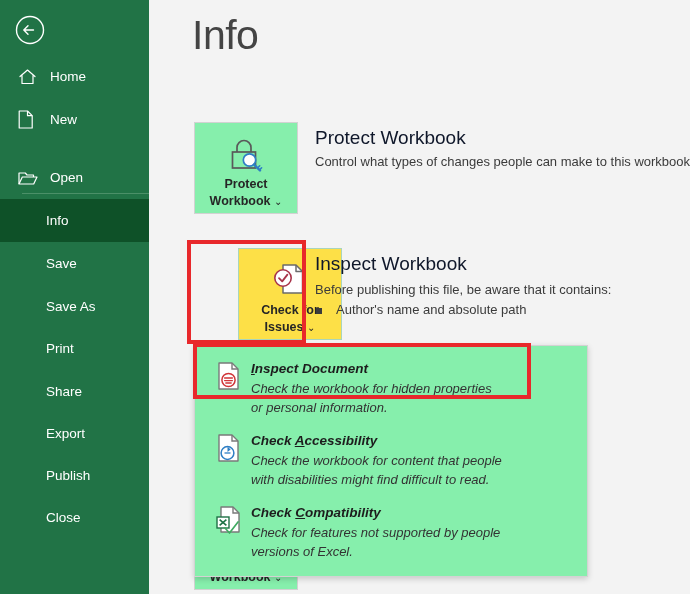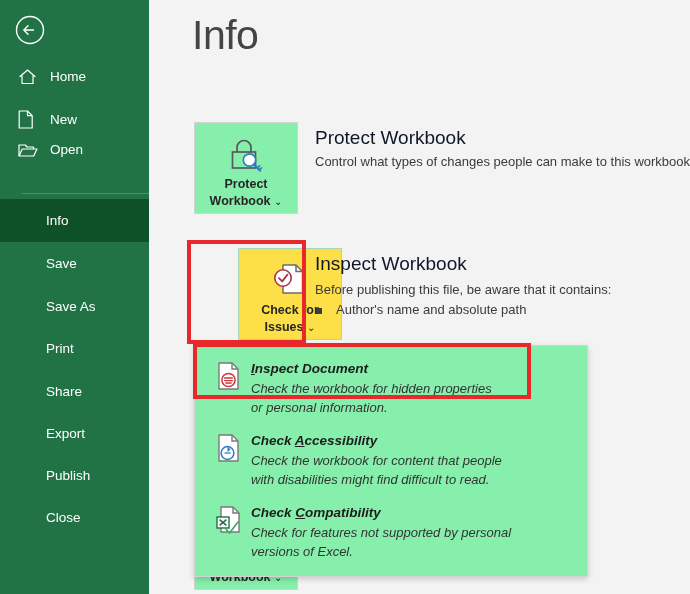--- a/index.html
+++ b/index.html
@@ -199,21 +199,21 @@
     <div class="nav-item" style="position:absolute;left:0;width:149px;top:98px;">
       <span class="nav-icon">
         <svg width="16" height="19" viewBox="0 0 16 19">
           <path d="M1.2 1 H9.5 L14.2 5.7 V18 H1.2 Z" fill="none" stroke="#ffffff" stroke-width="1.2" stroke-linejoin="round"></path>
           <path d="M9.5 1 V5.7 H14.2" fill="none" stroke="#ffffff" stroke-width="1.2" stroke-linejoin="round"></path>
         </svg>
       </span>
       <span class="nav-label">New</span>
     </div>
 
-    <div class="nav-item" style="position:absolute;left:0;width:149px;top:128px;">
+    <div class="nav-item" style="position:absolute;left:0;width:149px;top:156px;">
       <span class="nav-icon">
         <svg width="20" height="16" viewBox="0 0 20 16">
           <path d="M1 14 V3 H7.3 L9 5 H15.5 V7" fill="none" stroke="#ffffff" stroke-width="1.2" stroke-linejoin="round"></path>
           <path d="M1 14 L4.3 7 H19 L15.7 14 Z" fill="none" stroke="#ffffff" stroke-width="1.2" stroke-linejoin="round"></path>
         </svg>
       </span>
       <span class="nav-label">Open</span>
     </div>
 
     <div class="nav-divider" style="position:absolute;left:0;top:185px;width:149px;"></div>
@@ -359,21 +359,21 @@
             <path d="M8 3 H20 L26 9 V28 H8 Z" fill="#ffffff" stroke="#7a7a7a" stroke-width="1.4" stroke-linejoin="round"></path>
             <path d="M20 3 V9 H26" fill="none" stroke="#7a7a7a" stroke-width="1.4"></path>
             <rect x="4" y="13" width="12" height="11" fill="#ffffff" stroke="#1e7145" stroke-width="1.4"></rect>
             <path d="M6.6 15.6 L13.4 21.4 M13.4 15.6 L6.6 21.4" stroke="#1e7145" stroke-width="1.6"></path>
             <path d="M12 24 L16.5 29 L25 18" fill="none" stroke="#3faa61" stroke-width="1.7" stroke-linecap="round" stroke-linejoin="round"></path>
           </svg>
         </span>
         <span class="mi-text">
           <span class="mi-title"><span>Check </span><u>C</u><span>ompatibility</span></span>
           <span class="mi-desc" style="display:block;">
-            <span>Check for features not supported by personal</span><br>
+            <span>Check for features not supported by people</span><br>
             <span>versions of Excel.</span>
           </span>
         </span>
       </div>
     </div>
 
     <div class="redbox" style="left:38px; top:240px; width:119px; height:104px; z-index:9;"></div>
     <div class="redbox" style="left:44px; top:343px; width:338px; height:56px; z-index:9;"></div>
 
   </div>

